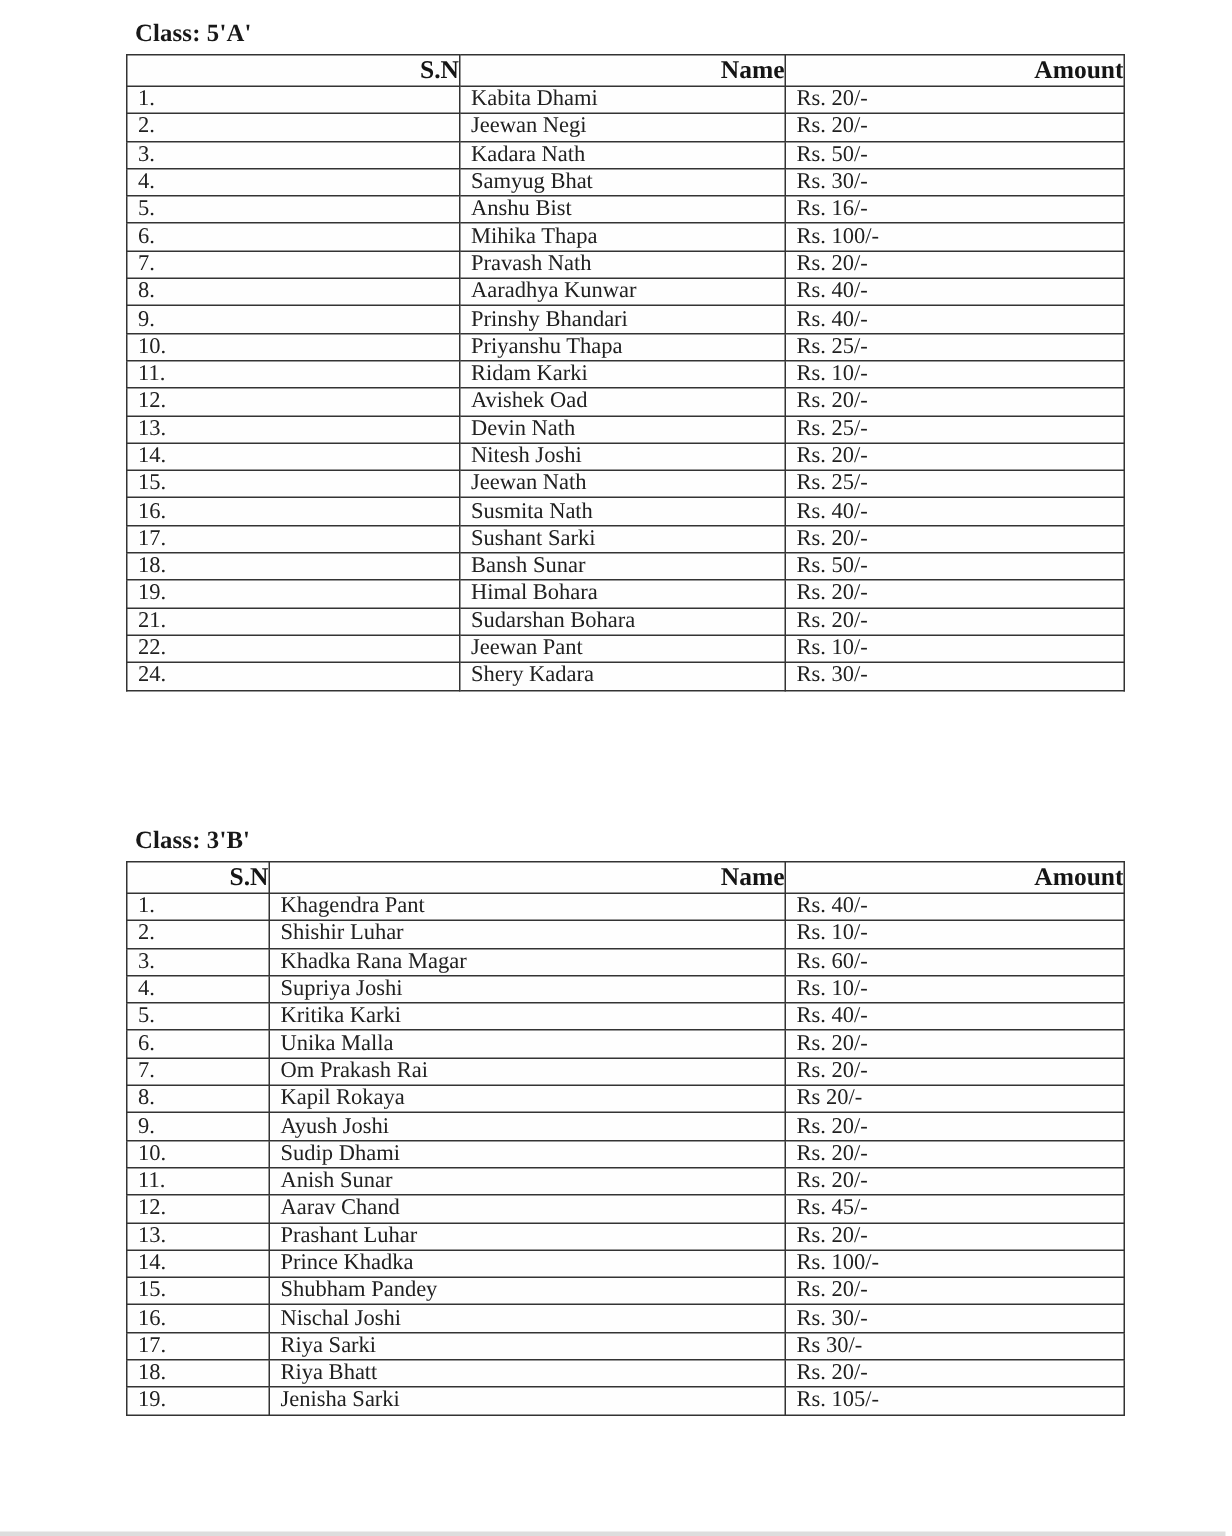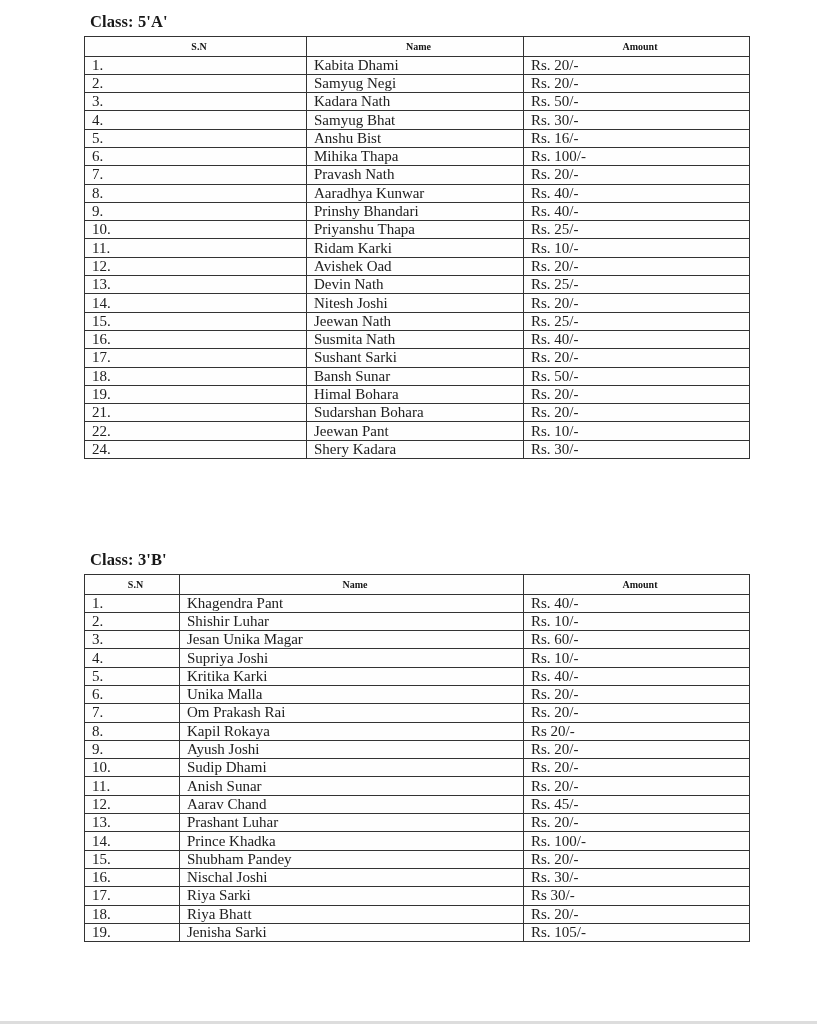--- a/index.html
+++ b/index.html
@@ -36,22 +36,22 @@
   }
   table.roster th, table.roster td {
     border: 1.5px solid #333333;
     overflow: hidden;
     white-space: nowrap;
     vertical-align: middle;
     padding: 0 0 0 7px;
   }
   table.roster th {
     height: 19.5px;
-    text-align: center;
-    font-size: 10px;
+    text-align: right;
+    font-size: 17px;
     font-weight: bold;
     color: #151515;
   }
   table.roster td {
     height: 18.3px;
     font-size: 15px;
     color: #202020;
   }
 
   
@@ -92,21 +92,21 @@
       </thead>
       <tbody>
 
       <tr style="">
           <td>1.</td>
           <td>Kabita Dhami</td>
           <td>Rs. 20/-</td>
         </tr>
           <tr style="">
           <td>2.</td>
-          <td>Samyug Negi</td>
+          <td>Jeewan Negi</td>
           <td>Rs. 20/-</td>
         </tr>
           <tr style="">
           <td>3.</td>
           <td>Kadara Nath</td>
           <td>Rs. 50/-</td>
         </tr>
           <tr style="">
           <td>4.</td>
           <td>Samyug Bhat</td>
@@ -228,21 +228,21 @@
           <td>Khagendra Pant</td>
           <td>Rs. 40/-</td>
         </tr>
           <tr style="">
           <td>2.</td>
           <td>Shishir Luhar</td>
           <td>Rs. 10/-</td>
         </tr>
           <tr style="">
           <td>3.</td>
-          <td>Jesan Unika Magar</td>
+          <td>Khadka Rana Magar</td>
           <td>Rs. 60/-</td>
         </tr>
           <tr style="">
           <td>4.</td>
           <td>Supriya Joshi</td>
           <td>Rs. 10/-</td>
         </tr>
           <tr style="">
           <td>5.</td>
           <td>Kritika Karki</td>

